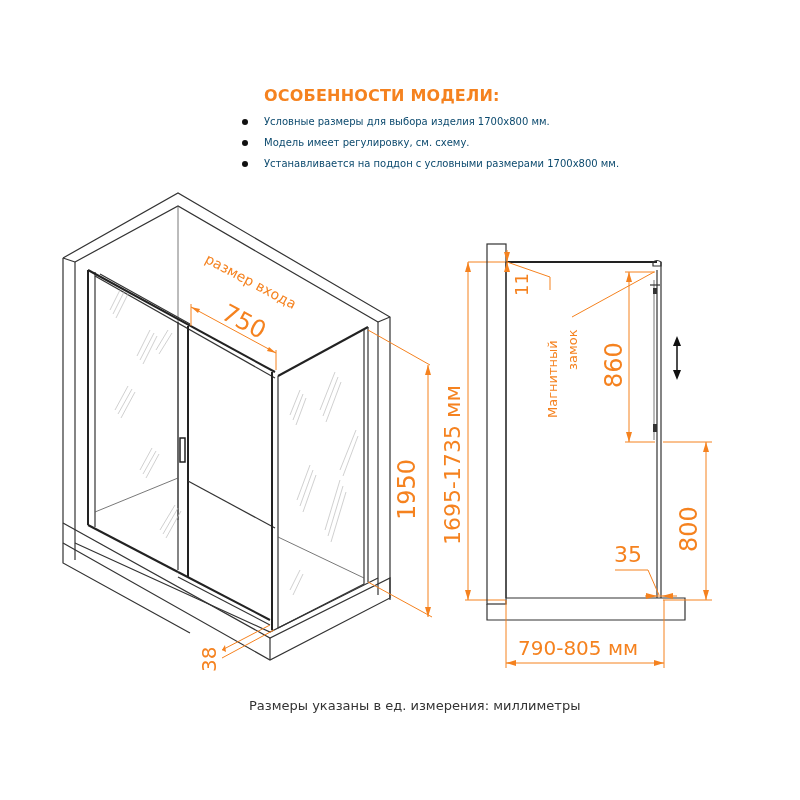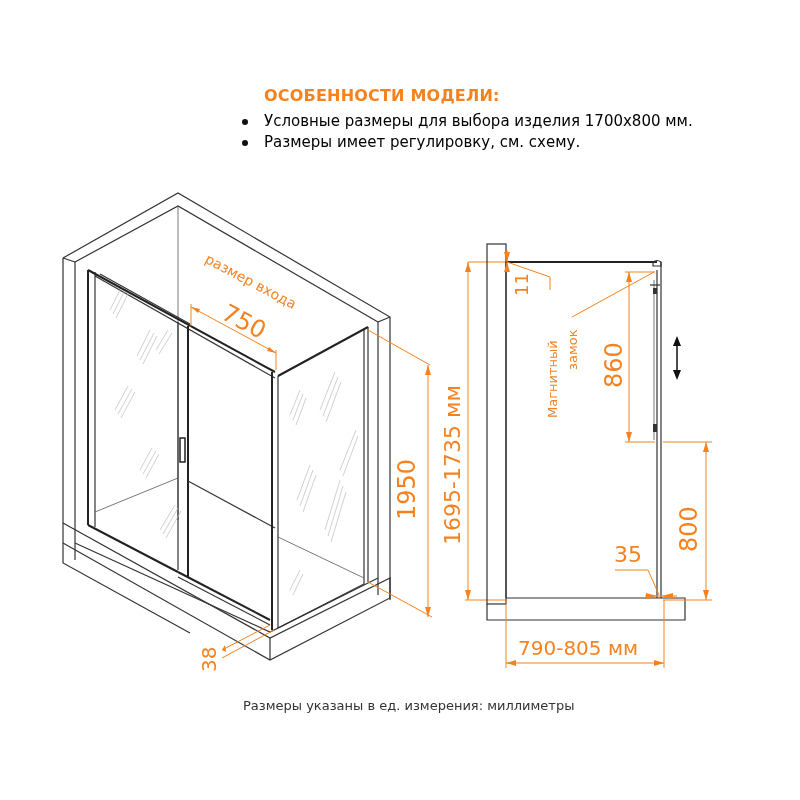--- a/index.html
+++ b/index.html
@@ -1,39 +1,40 @@
 <!DOCTYPE html>
 <html><head>
 <meta charset="utf-8">
 <style>
   html, body { margin: 0; padding: 0; background: #ffffff; }
   body { width: 800px; height: 800px; position: relative; overflow: hidden; font-family: "DejaVu Sans", sans-serif; }
   .features { position: absolute; left: 240px; top: 86px; width: 540px; }
   .features-title { color: #f5821f; font-weight: bold; font-size: 16px; margin-left: 24px; letter-spacing: 0.2px; }
   .features ul { list-style: none; margin: 6px 0 0 0; padding: 0; }
-  .features li { position: relative; padding-left: 24px; font-size: 15px; line-height: 21px; color: #000000; }
+  .features li { position: relative; padding-left: 24px; font-size: 10px; line-height: 21px; color: #0c4a6e; }
   .features li::before { content: ""; position: absolute; left: 2px; top: 8px; width: 6px; height: 6px; background: #111; border-radius: 50%; }
-  .footer-note { position: absolute; left: 243px; top: 698px; font-size: 13px; color: #333; }
+  .footer-note { position: absolute; left: 249px; top: 698px; font-size: 13px; color: #333; }
   svg { position: absolute; left: 0; top: 0; }
   .ln { stroke: #333; fill: none; stroke-width: 1.2; }
   .lnt { stroke: #555; fill: none; stroke-width: 0.8; }
   .lnb { stroke: #222; fill: none; stroke-width: 2; }
   .glass { stroke: #bbb; stroke-width: 0.7; }
   .dim { stroke: #f5821f; stroke-width: 1; fill: none; }
   .arr { fill: #f5821f; }
   .dimtxt { fill: #f5821f; font-family: "DejaVu Sans", sans-serif; }
 </style>
 </head>
 <body>
 
 <div class="features">
   <div class="features-title">ОСОБЕННОСТИ МОДЕЛИ:</div>
   <ul>
     <li>Условные размеры для выбора изделия 1700x800 мм.</li>
-    <li>Размеры имеет регулировку, см. схему.</li>
+    <li>Модель имеет регулировку, см. схему.</li>
+    <li>Устанавливается на поддон с условными размерами 1700x800 мм.</li>
   </ul>
 </div>
 
 <svg width="800" height="800" viewBox="0 0 800 800">
 
   <g>
 
     <polyline class="ln" points="63,258 63,563 190,633"></polyline>
     <polyline class="ln" points="63,258 178,193 390,317 390,600"></polyline>
     <polyline class="ln" points="75,262 178,206 378,322"></polyline>

